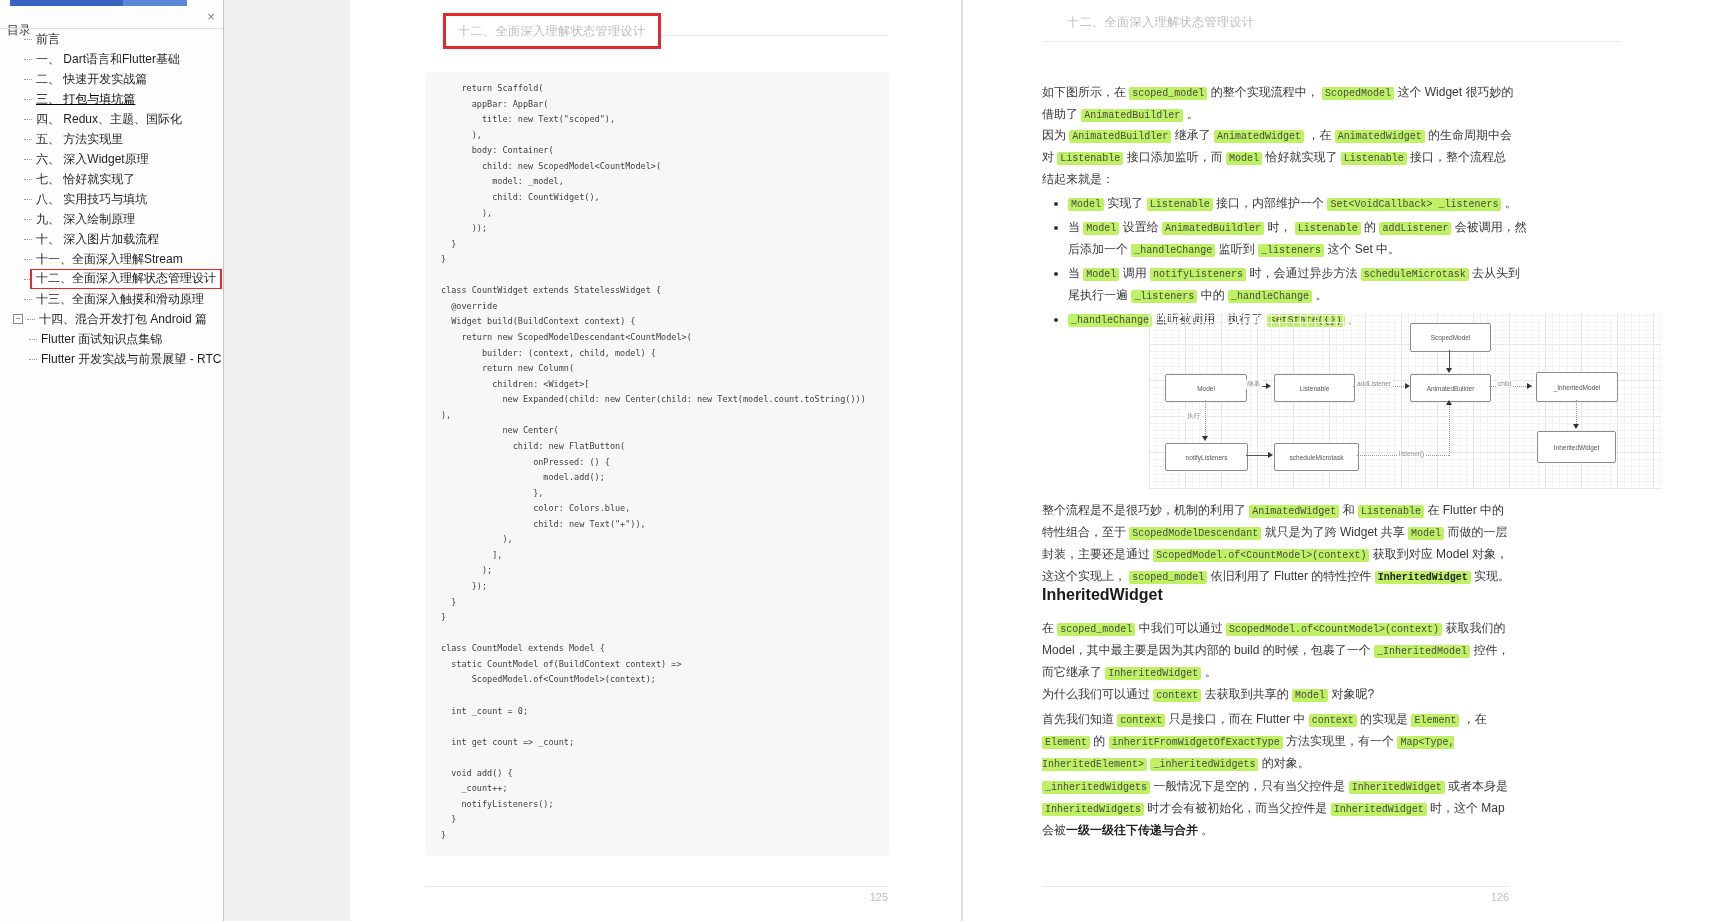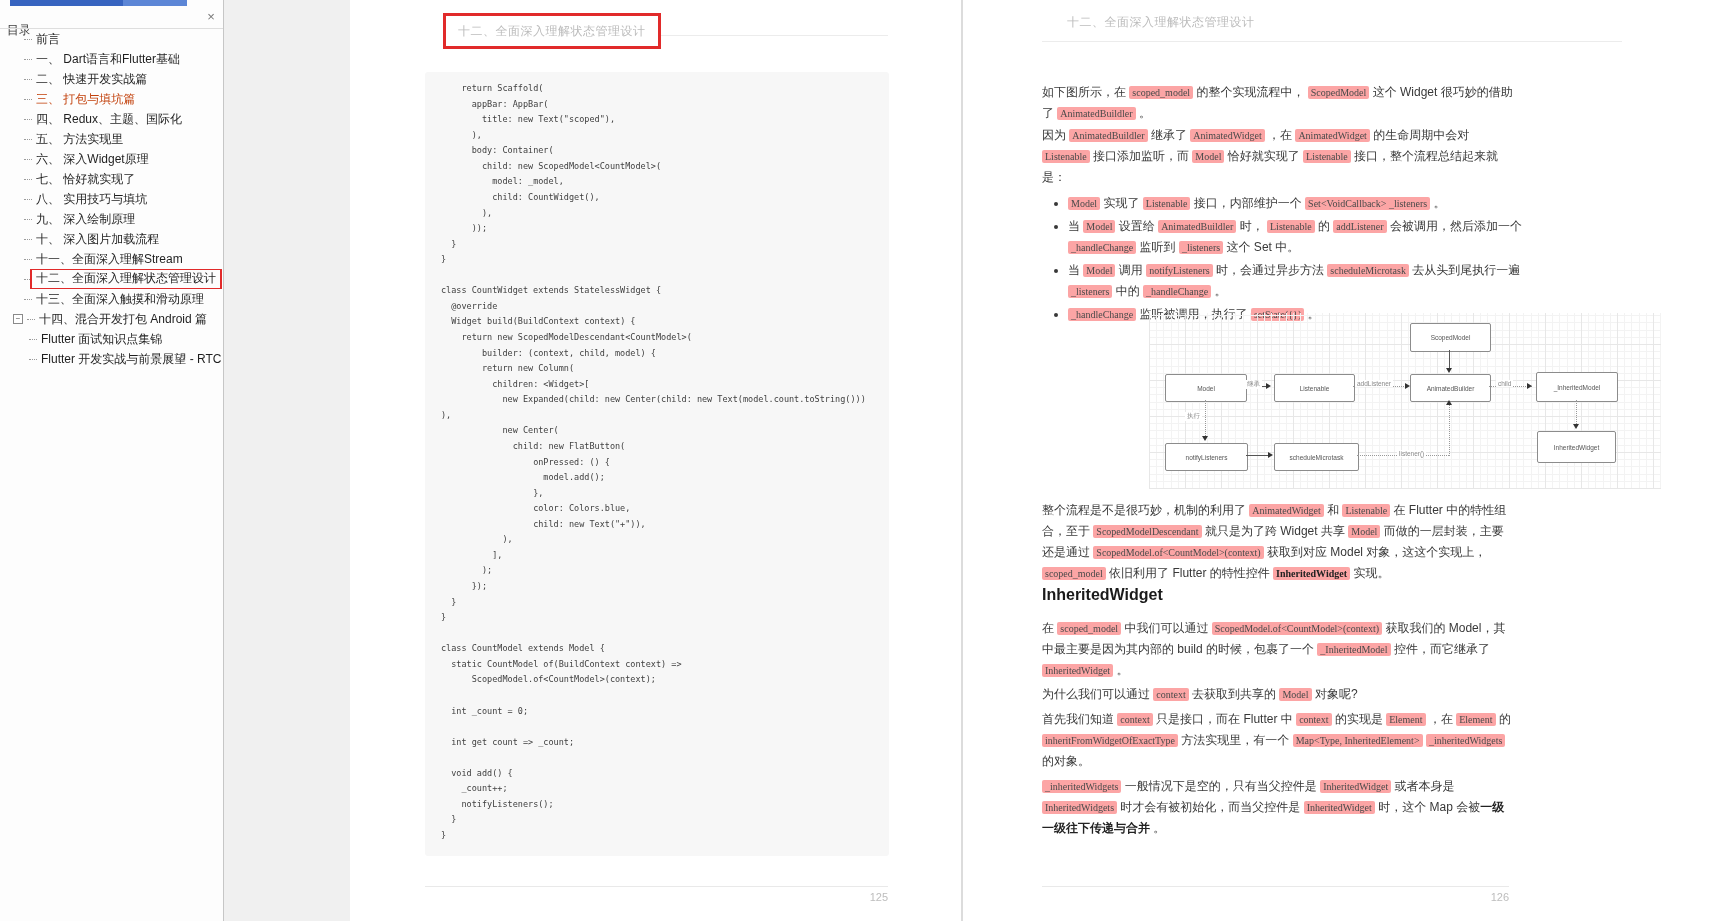--- a/index.html
+++ b/index.html
@@ -17,21 +17,21 @@
   .sb-title{position:absolute;left:7px;top:15px;font-size:12px;color:#3c3c3c;}
   .sb-close{position:absolute;left:202px;top:1px;width:18px;height:18px;font-size:13px;color:#777;text-align:center;line-height:18px;cursor:pointer;}
   .sb-sep{position:absolute;left:0;top:28px;width:223px;height:1px;background:#dedede;}
   .toc{position:absolute;left:0;top:29px;width:223px;}
   .ti{display:flex;align-items:center;height:20px;padding-left:24px;white-space:nowrap;overflow:hidden;font-size:12px;color:#1e1e1e;cursor:pointer;}
   .dash{display:inline-block;width:8px;border-top:1px dotted #9a9a9a;margin-right:4px;flex:0 0 auto;}
   .exp{display:none;width:8px;height:8px;border:1px solid #8a8a8a;font-size:8px;line-height:7px;text-align:center;color:#555;margin-right:4px;margin-left:-11px;flex:0 0 auto;background:#fff;}
   .exp::before{content:"−";}
   .t-expand .exp{display:inline-block;}
   .t-child{padding-left:29px;}
-  .t-link .lab{color:#c2410c;}
+  .t-link .lab{color:#000000;text-decoration:underline;}
   .t-current .lab{border:2px solid #e12a2a;padding:0 4px 1px;margin-left:-6px;}
   
   .gutter-left{position:absolute;left:224px;top:0;width:126px;height:921px;background:#f0f0f0;}
   .page-gap{position:absolute;left:961px;top:0;width:2px;height:921px;background:#dcdcdc;}
   .page{position:absolute;top:0;height:921px;background:#fff;}
   .page-125{left:350px;width:611px;}
   .page-126{left:963px;width:762px;}
   
   .p1-header{position:absolute;left:93px;top:13px;right:73px;display:flex;align-items:center;}
   .red-box{border:3px solid #e12a2a;padding:5px 12px 6px;flex:0 0 auto;}
@@ -44,21 +44,21 @@
   .code-block pre{margin:0;font-family:"DejaVu Sans Mono",monospace;font-size:8.5px;line-height:15.57px;color:#404040;white-space:pre-wrap;word-break:break-all;}
   
   .foot-rule{position:absolute;top:886px;height:1px;background:#e9e9e9;}
   .page-num{position:absolute;top:891px;font-size:11px;color:#bdbdbd;text-align:right;}
   .page-125 .foot-rule{left:75px;width:463px;}
   .page-125 .page-num{left:75px;width:463px;}
   .page-126 .foot-rule{left:79px;width:467px;}
   .page-126 .page-num{left:79px;width:467px;}
   
   .para{position:absolute;left:79px;width:472px;font-size:12px;line-height:21px;color:#383838;}
-  .s-c,.s-cb{font-family:Liberation Serif, serif;font-size:10px;background:#fca5a5;color:#4a4a4a;padding:1px 3px;border-radius:2px;}
+  .s-c,.s-cb{font-family:Liberation Mono, monospace;font-size:10px;background:#bef264;color:#4a4a4a;padding:1px 3px;border-radius:2px;}
   .s-cb{font-weight:bold;color:#222;}
   .s-b{font-weight:bold;color:#222;}
   .bullets{position:absolute;left:91px;top:193px;width:460px;margin:0;padding:0 0 0 14px;}
   .bullets li{font-size:12px;line-height:20px;color:#383838;margin:0 0 2px 0;}
   .h2{position:absolute;left:79px;top:586px;font-size:16px;font-weight:bold;color:#1a1a1a;}
   
   .diagram{position:absolute;left:186px;top:313px;width:512px;height:176px;
     background-image:
       repeating-linear-gradient(0deg,#e7e7e7 0 1px,transparent 1px 36px),
       repeating-linear-gradient(90deg,#e7e7e7 0 1px,transparent 1px 36px),

